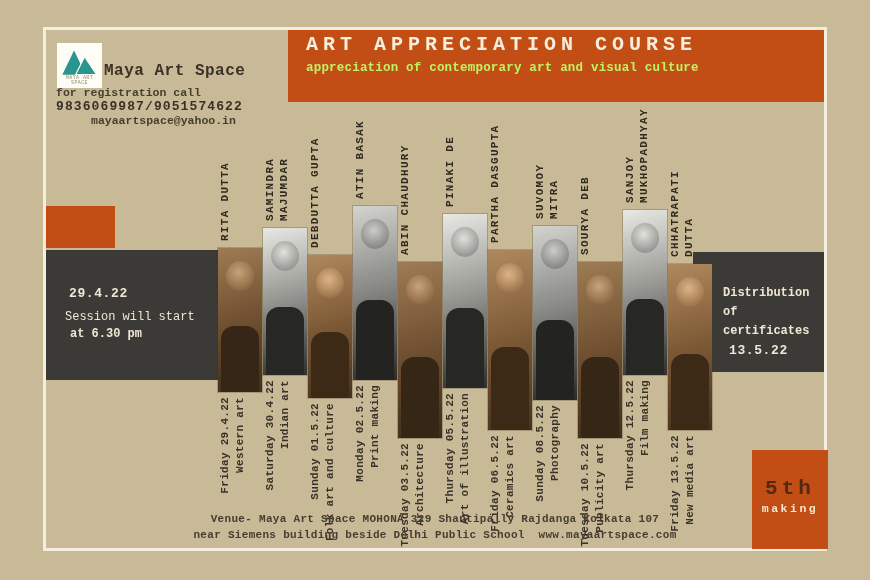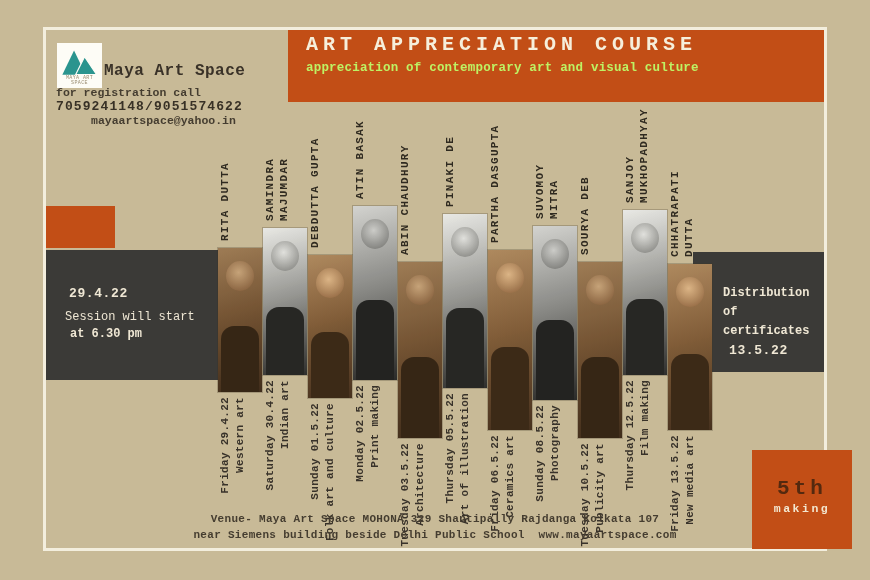--- a/index.html
+++ b/index.html
@@ -59,41 +59,41 @@
   }
   .photo.sepia{background:linear-gradient(165deg,#ab865c 0%,#7c5936 48%,#45301d 100%);}
   .photo.sepia::before{background:radial-gradient(circle at 45% 38%,#d7b183 0%,#9a714a 75%);}
   .photo.sepia::after{background:#3b2917;}
   .photo.bw{background:linear-gradient(165deg,#d9d9d5 0%,#8b8b87 48%,#2c2c2a 100%);}
   .photo.bw::before{background:radial-gradient(circle at 45% 38%,#d2d2ce 0%,#8a8a86 75%);}
   .photo.bw::after{background:#242422;}
   
   .venue{position:absolute;left:43px;top:511px;width:784px;text-align:center;z-index:3;}
   .venue div{font-size:11px;font-weight:bold;color:#453d30;line-height:16px;letter-spacing:.3px;white-space:pre;}
-  .badge{position:absolute;left:752px;top:450px;width:100px;height:99px;background:#c24e16;z-index:6;text-align:center;}
+  .badge{position:absolute;left:752px;top:450px;width:76px;height:99px;background:#c24e16;z-index:6;text-align:center;}
   .badge-num{margin-top:27px;font-size:21px;font-weight:bold;letter-spacing:4px;color:#54290f;}
   .badge-label{margin-top:2px;font-size:11.5px;font-weight:bold;letter-spacing:2.5px;color:#f3e7d0;}
 </style>
 </head>
 <body>
 
 <div class="canvas">
 
   <div class="frame"></div>
 
   <div class="logo-box">
     <svg width="39" height="30" viewBox="0 0 100 74">
       <polygon points="6,72 36,10 66,72" fill="#2a948e"></polygon>
       <polygon points="40,72 63,26 94,72" fill="#2a948e" stroke="#fdfcf6" stroke-width="3"></polygon>
     </svg>
     <div class="logo-caption">MAYA ART SPACE</div>
   </div>
   <div class="brand">Maya Art Space</div>
   <div class="reg-label">for registration call</div>
-  <div class="phone">7059241148/9051574622</div>
+  <div class="phone">9836069987/9051574622</div>
   <div class="email">mayaartspace@yahoo.in</div>
 
   <div class="banner">
     <div class="title">ART APPRECIATION COURSE</div>
     <div class="subtitle">appreciation of contemporary art and visual culture</div>
   </div>
 
   <div class="orange-sq"></div>
   <div class="panel-left">
     <div class="pl-date">29.4.22</div>

